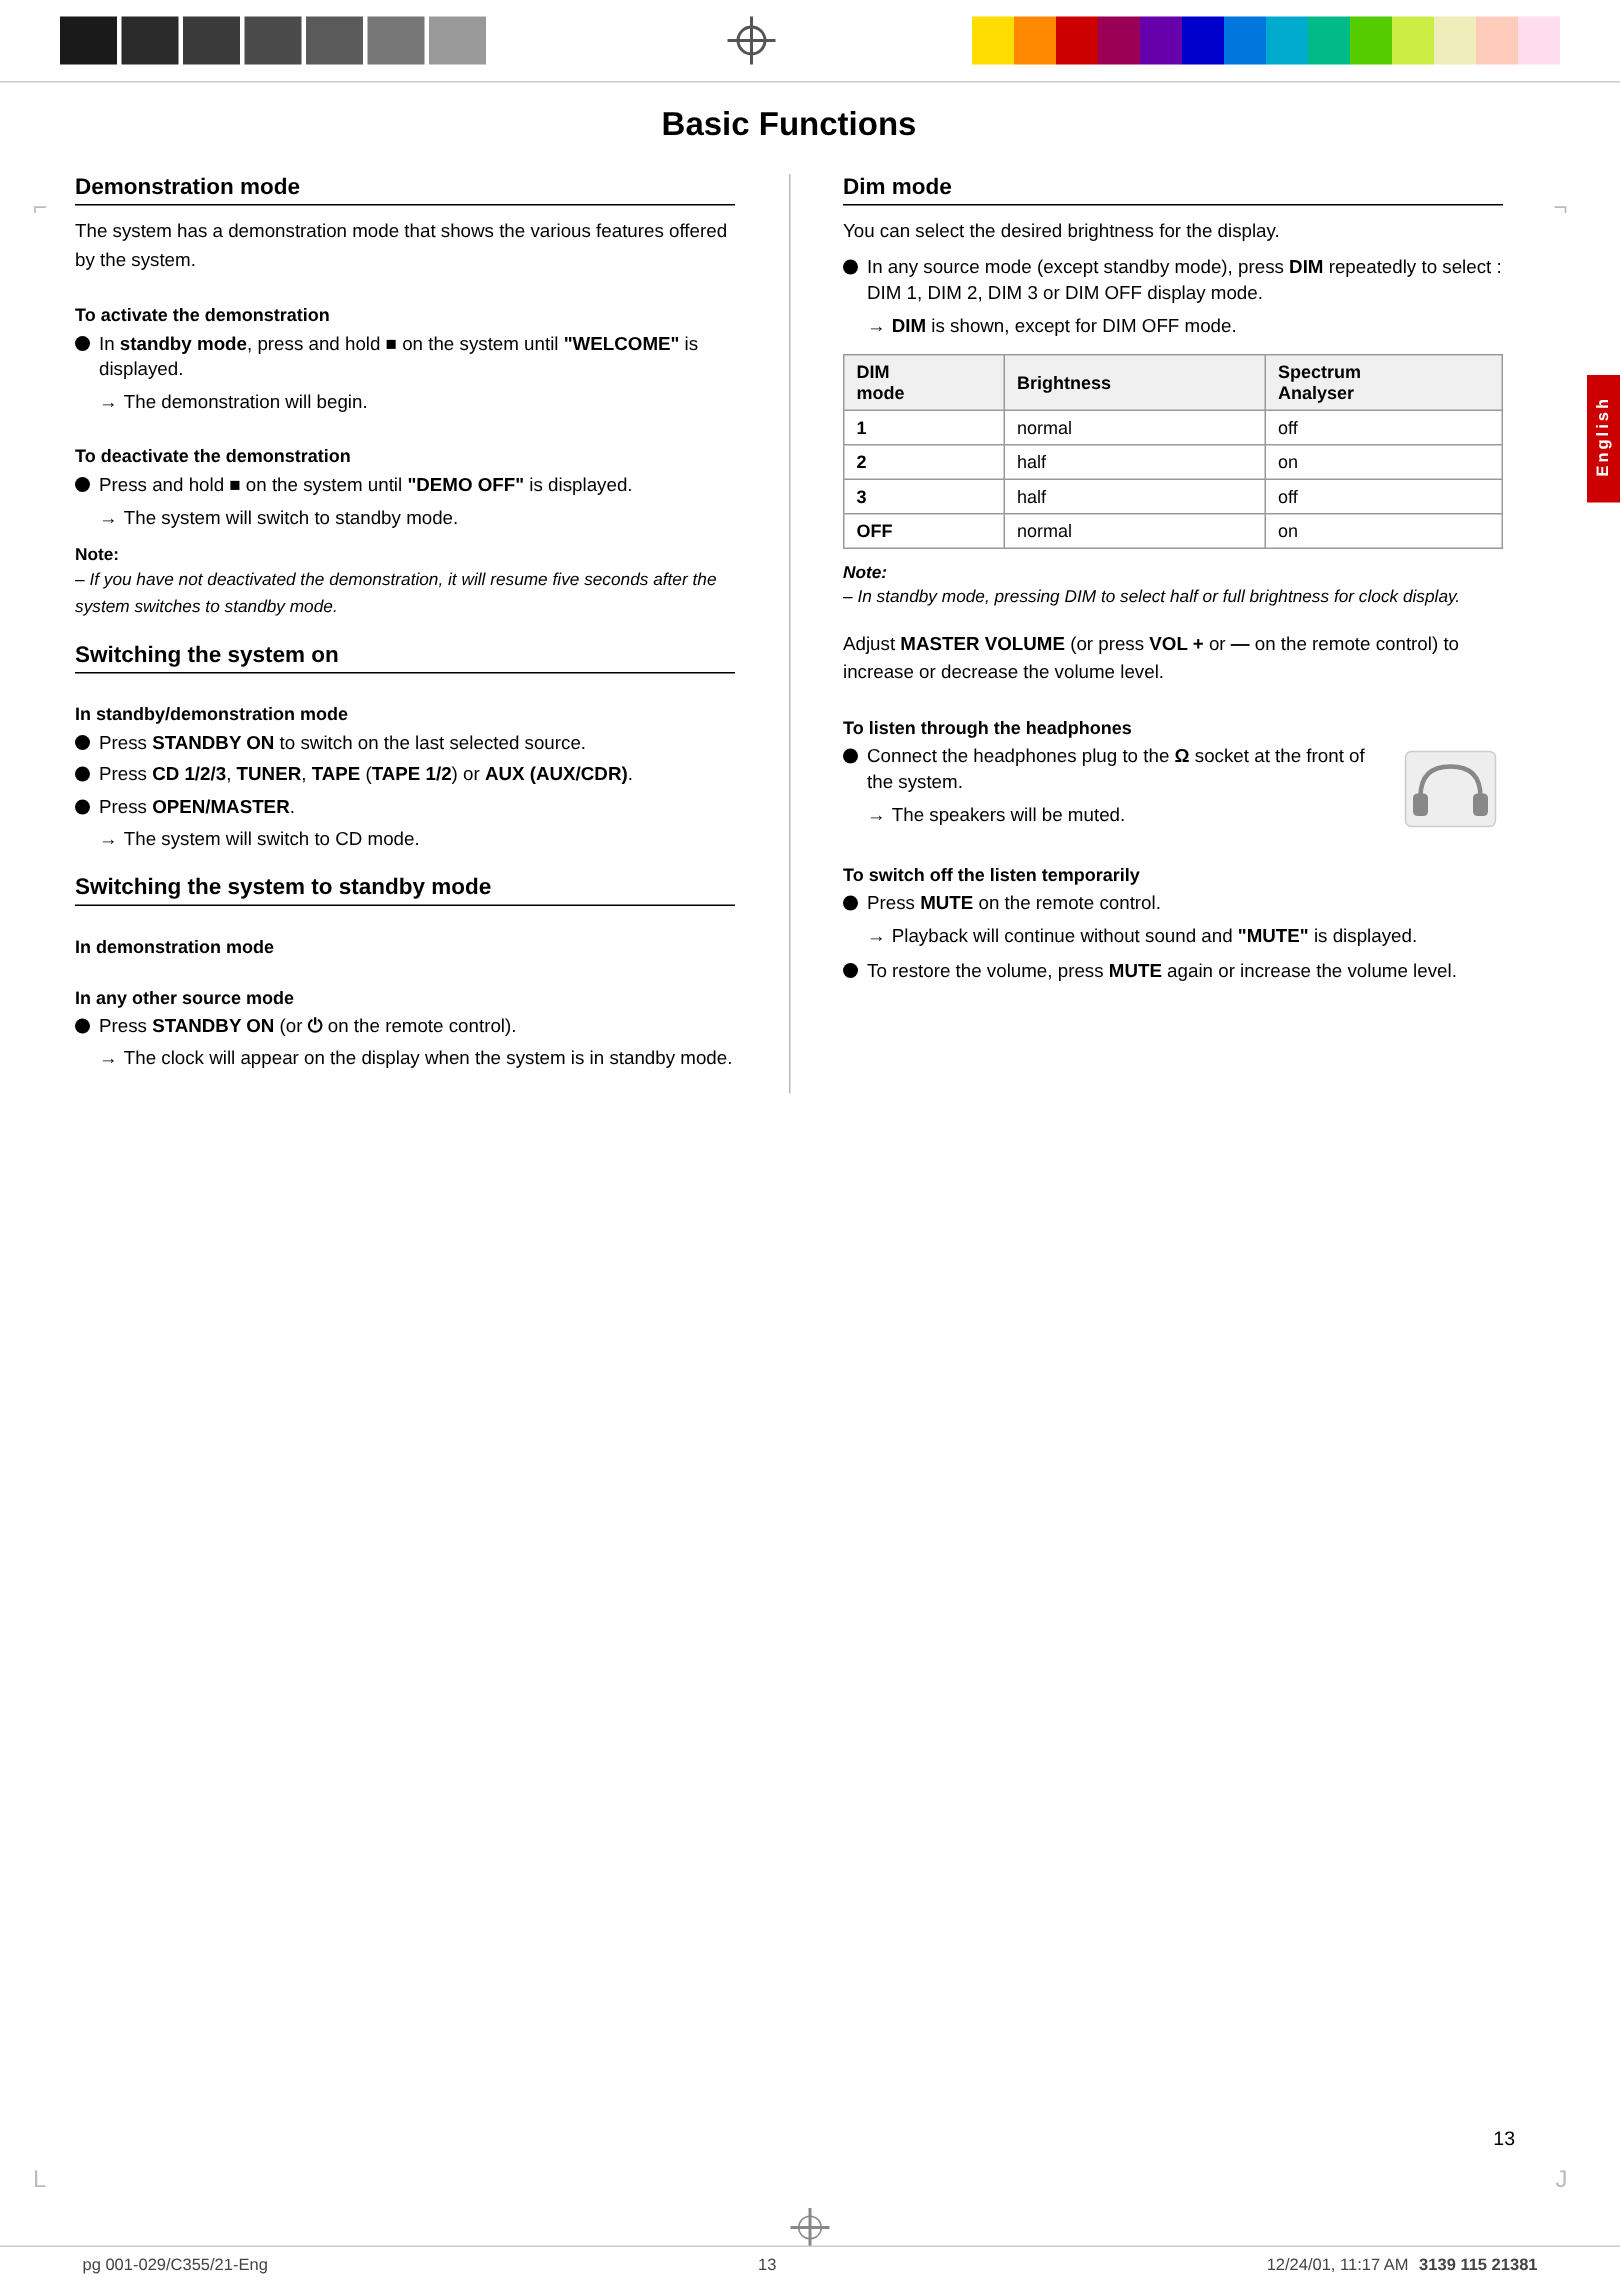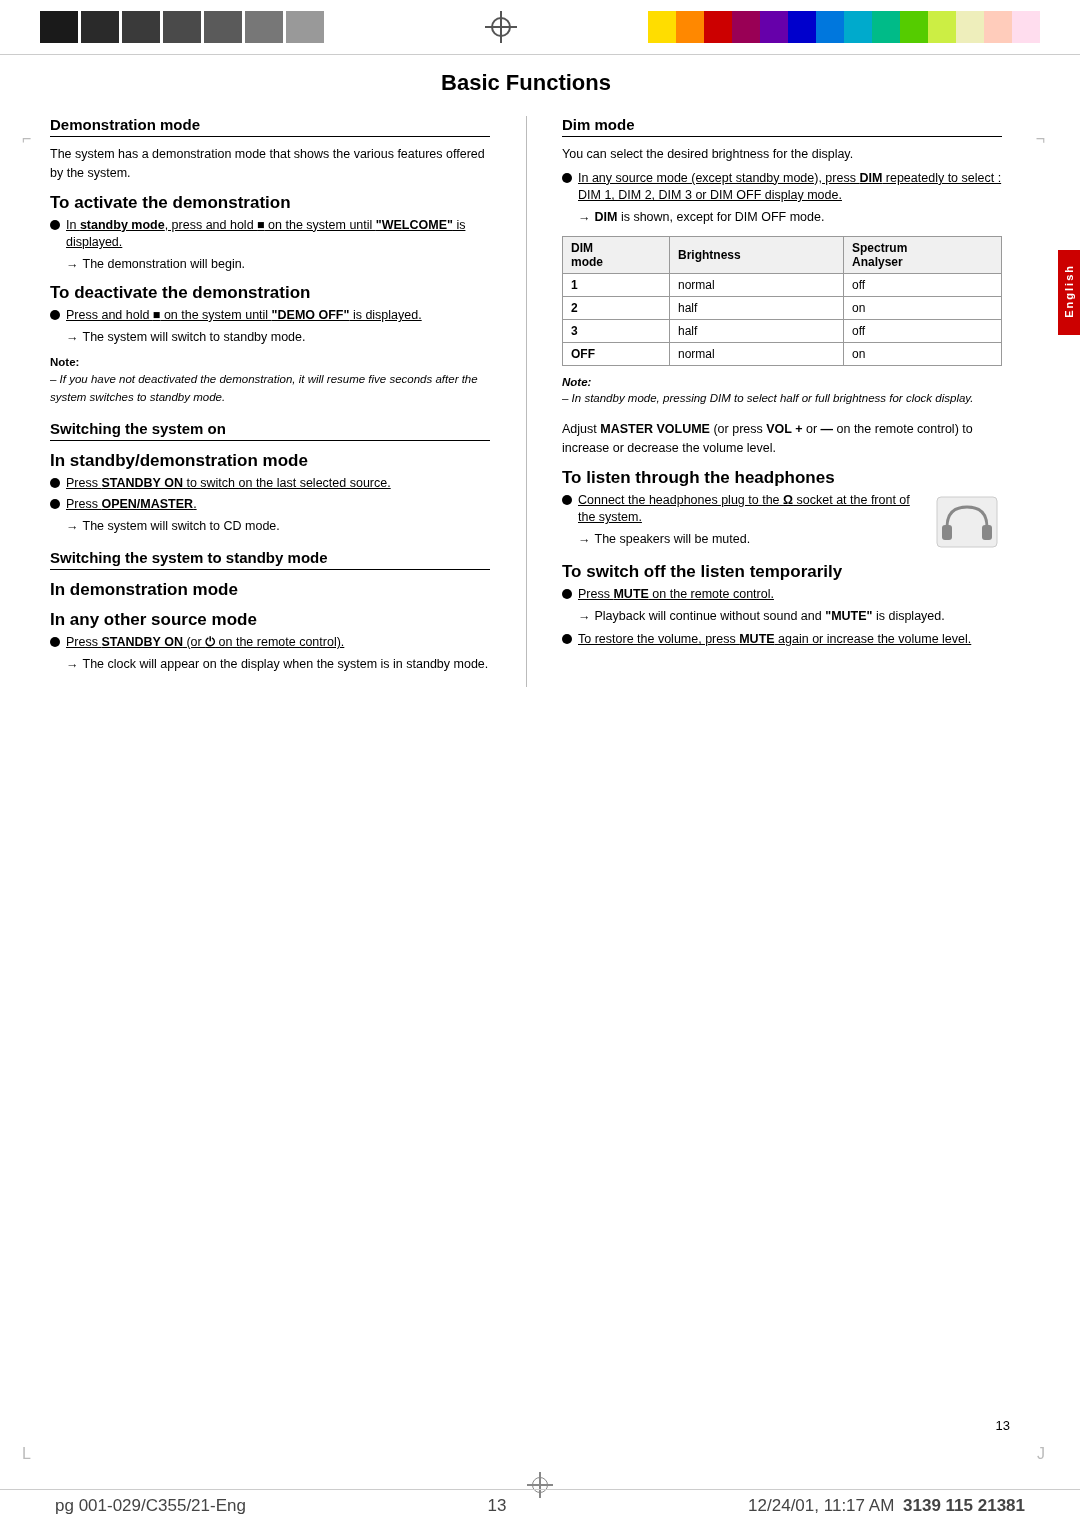--- a/index.html
+++ b/index.html
@@ -48,37 +48,36 @@
       font-size: 15px;
       font-weight: bold;
       border-bottom: 1px solid #000;
       padding-bottom: 3px;
       margin-bottom: 8px;
     }
 
     
     .subsection-title {
       font-weight: bold;
-      font-size: 17px;
-      margin-top: 10px;
+      font-size: 12px;
+      margin-top: 20px;
       margin-bottom: 4px;
     }
 
     
     .bullet-list {
       list-style: none;
       padding: 0;
     }
     .bullet-list li {
       display: flex;
       align-items: flex-start;
       margin-bottom: 4px;
       font-size: 12.5px;
       line-height: 1.4;
-      text-decoration: underline;
     }
     .bullet-dot {
       width: 10px;
       height: 10px;
       background: #000;
       border-radius: 50%;
       flex-shrink: 0;
       margin-top: 3px;
       margin-right: 6px;
     }
@@ -268,20 +267,24 @@
       </div>
 
       <div class="section-block">
         <div class="section-title">Switching the system on</div>
 
         <div class="subsection-title">In standby/demonstration mode</div>
         <ul class="bullet-list">
           <li>
             <span class="bullet-dot"></span>
             <span>Press <b>STANDBY ON</b> to switch on the last selected source.</span>
+          </li>
+          <li style="margin-top:4px;">
+            <span class="bullet-dot"></span>
+            <span>Press <b>CD 1/2/3</b>, <b>TUNER</b>, <b>TAPE</b> (<b>TAPE 1/2</b>) or <b>AUX (AUX/CDR)</b>.</span>
           </li>
           <li style="margin-top:4px;">
             <span class="bullet-dot"></span>
             <span>Press <b>OPEN/MASTER</b>.</span>
           </li>
         </ul>
         <div class="arrow-item">
           <span class="arrow">→</span>
           <span>The system will switch to CD mode.</span>
         </div>
@@ -415,20 +418,20 @@
 <div style="position:absolute;bottom:95px;right:70px;font-size:13px;font-weight:normal;">13</div>
 
 <div style="position:absolute;bottom:28px;left:50%;transform:translateX(-50%);display:flex;align-items:center;justify-content:center;width:30px;height:30px;">
   <div style="position:relative;width:26px;height:26px;display:flex;align-items:center;justify-content:center;">
     <div style="position:absolute;width:26px;height:2px;background:#888;"></div>
     <div style="position:absolute;width:2px;height:26px;background:#888;"></div>
     <div style="position:absolute;width:16px;height:16px;border:1.5px solid #888;border-radius:50%;"></div>
   </div>
 </div>
 
-<div style="position:absolute;bottom:12px;left:0;right:0;padding:0 55px;display:flex;justify-content:space-between;align-items:center;font-size:17px;color:#444;border-top:1px solid #ccc;padding-top:6px;">
+<div style="position:absolute;bottom:12px;left:0;right:0;padding:0 55px;display:flex;justify-content:space-between;align-items:center;font-size:11px;color:#444;border-top:1px solid #ccc;padding-top:6px;">
   <span>pg 001-029/C355/21-Eng</span>
   <span>13</span>
   <span>
     <span>12/24/01, 11:17 AM</span>
     <span style="font-weight:bold;margin-left:4px;">3139 115 21381</span>
   </span>
 </div>
 
 </body></html>

